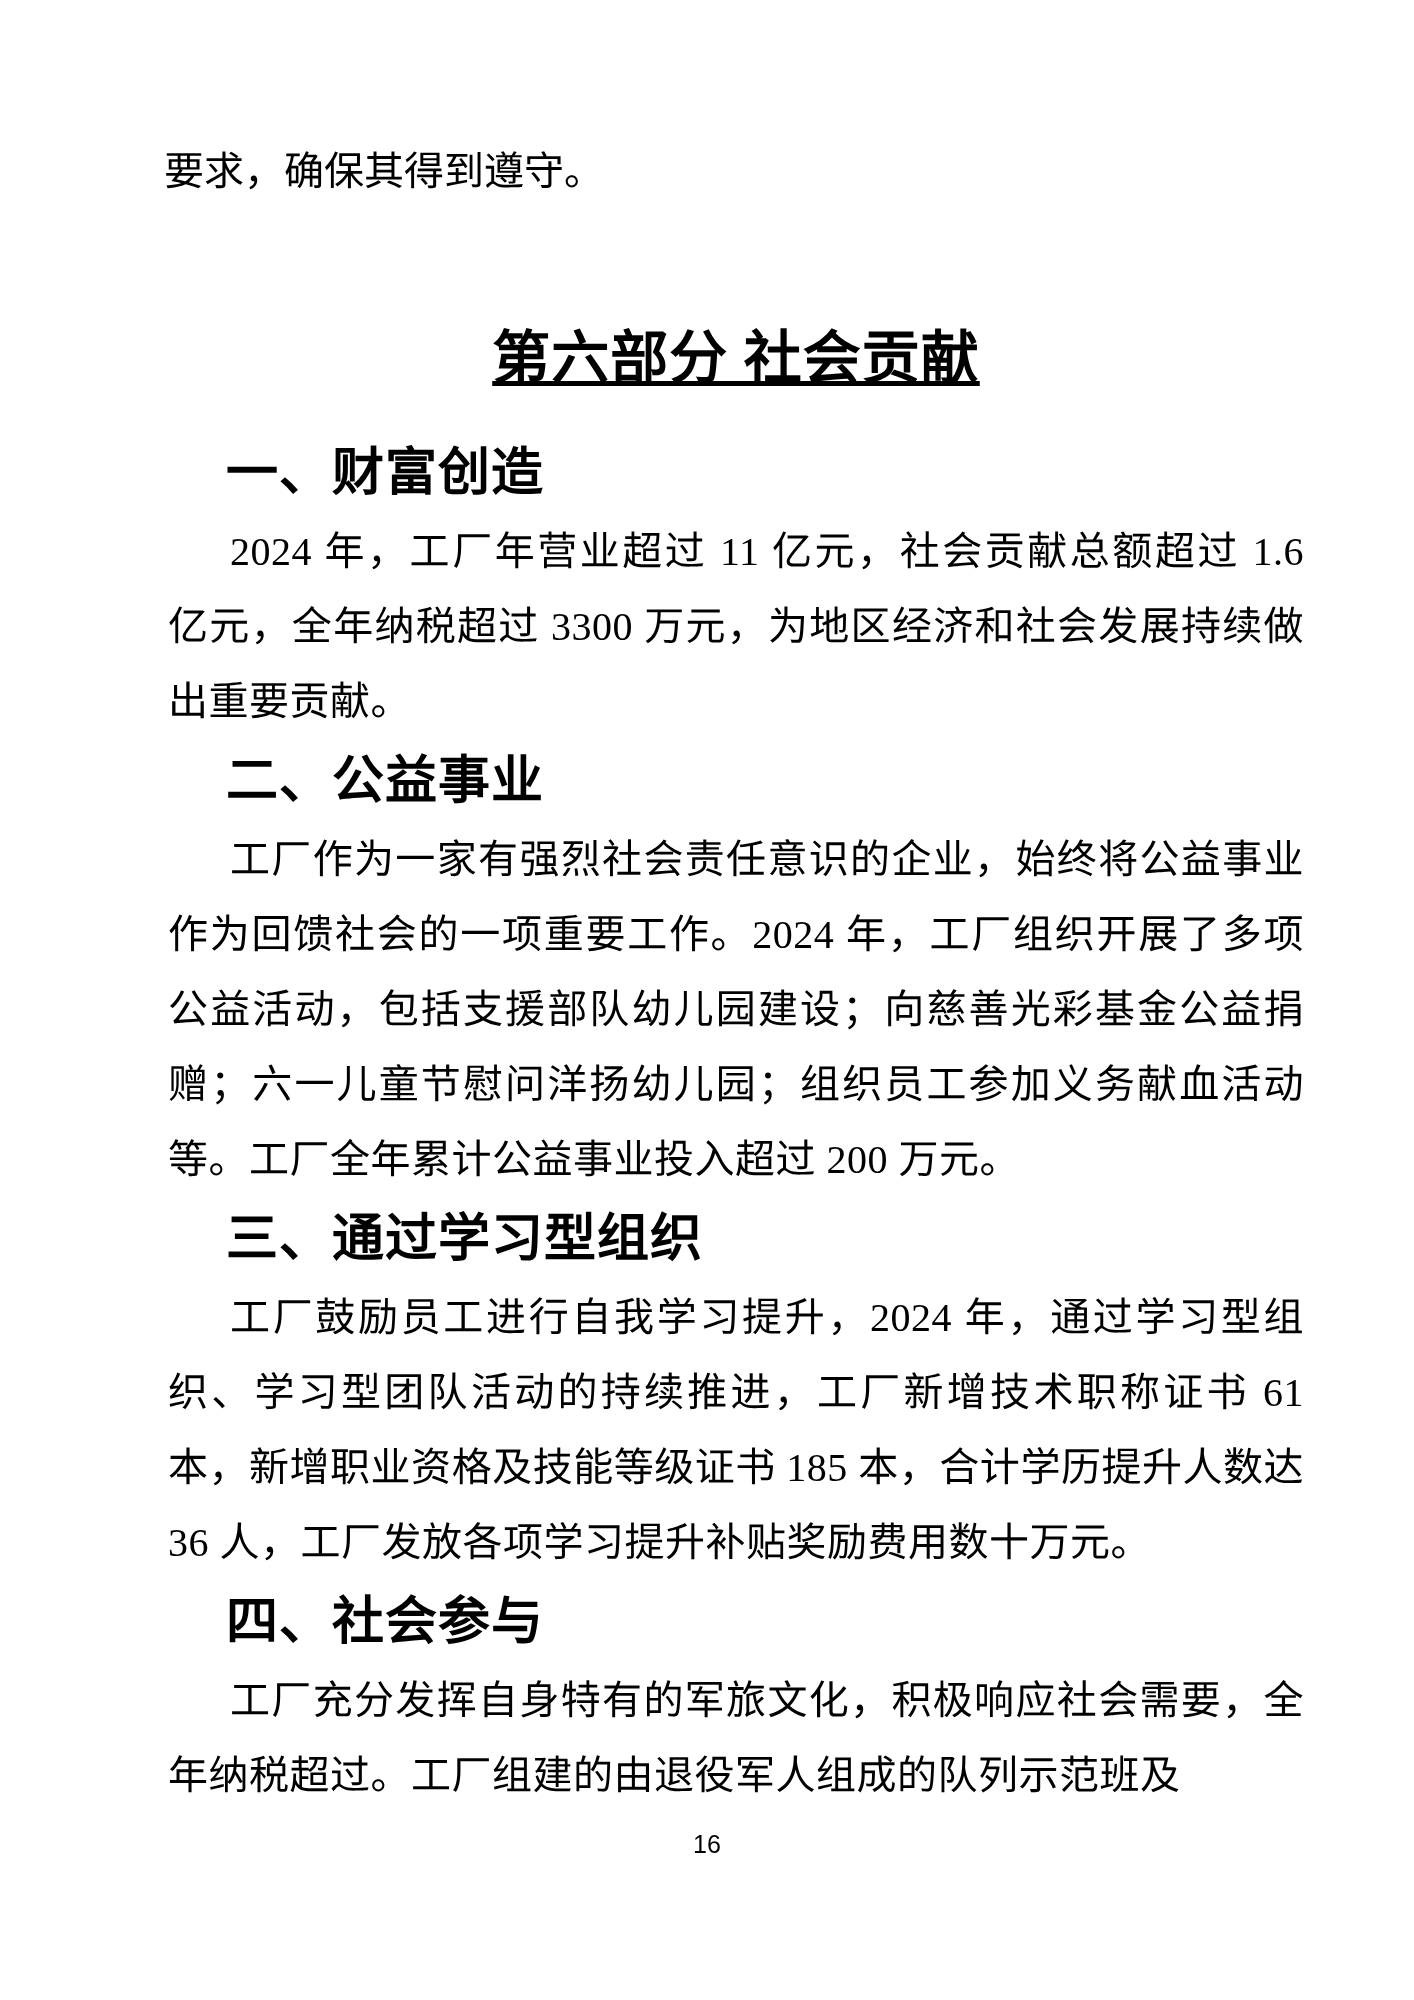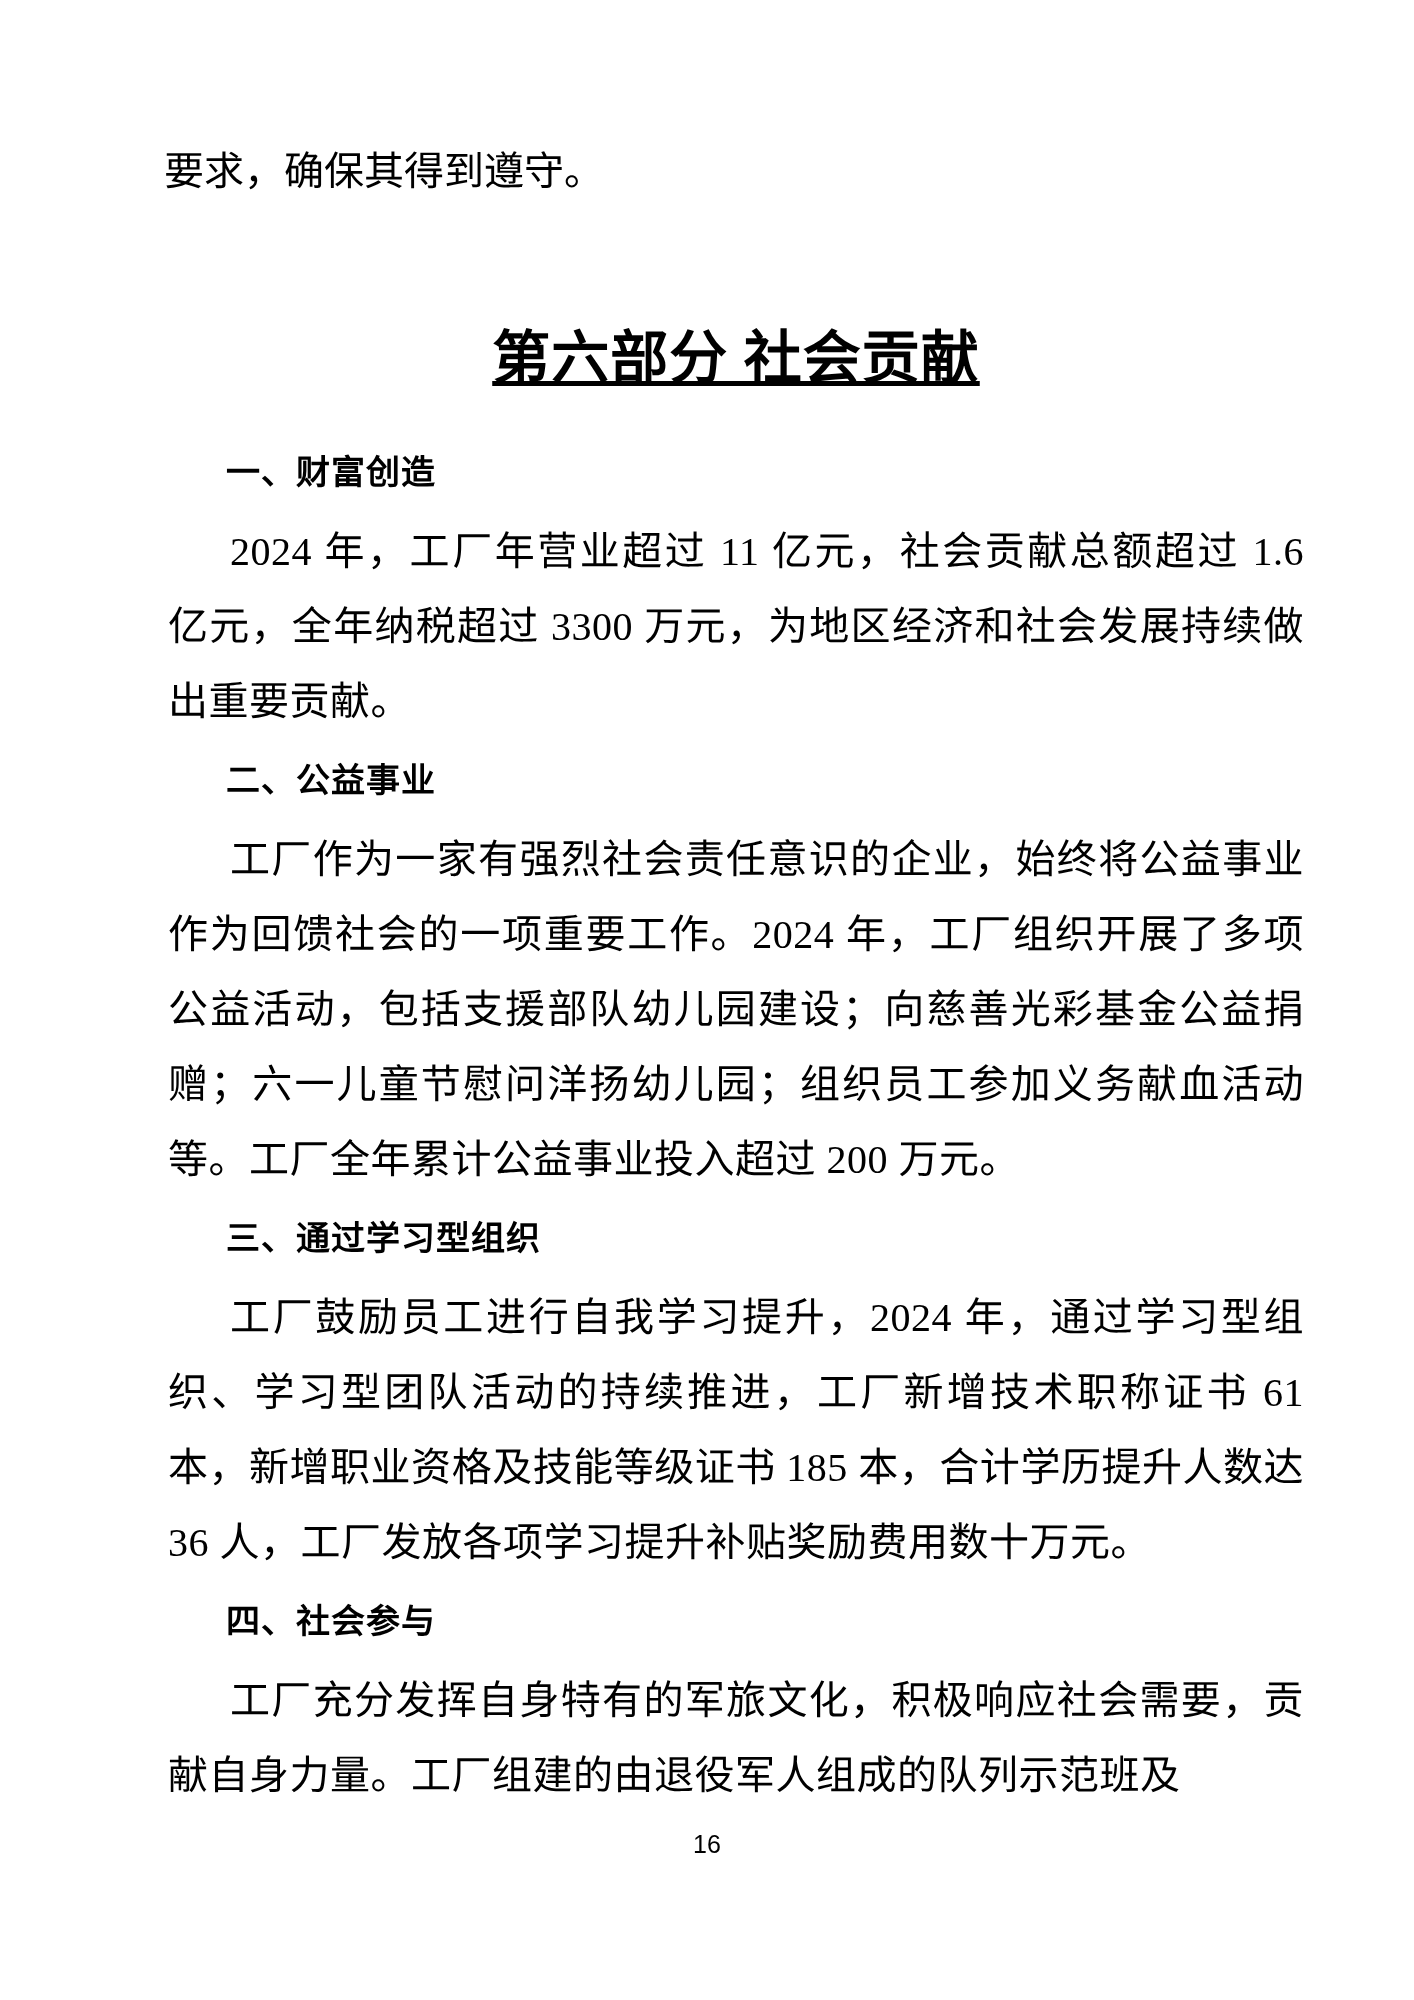--- a/index.html
+++ b/index.html
@@ -32,21 +32,21 @@
     line-height: 92px;
     font-weight: bold;
     text-align: center;
     letter-spacing: 1px;
     font-family: "Liberation Serif", "DejaVu Serif", serif;
     text-decoration: underline;
   }
   .section-heading {
     margin: 0;
     padding-left: 62px;
-    font-size: 34px;
+    font-size: 52px;
     line-height: 75px;
     font-weight: 700;
     font-family: "Liberation Sans", "DejaVu Sans", sans-serif;
     letter-spacing: 1px;
   }
   .para {
     margin: 4px;
     font-size: 40px;
     line-height: 75px;
     text-indent: 62px;
@@ -77,18 +77,18 @@
     <h2 class="section-heading">一、财富创造</h2>
     <p class="para">2024 年，工厂年营业超过 11 亿元，社会贡献总额超过 1.6 亿元，全年纳税超过 3300 万元，为地区经济和社会发展持续做出重要贡献。</p>
 
     <h2 class="section-heading">二、公益事业</h2>
     <p class="para">工厂作为一家有强烈社会责任意识的企业，始终将公益事业作为回馈社会的一项重要工作。2024 年，工厂组织开展了多项公益活动，包括支援部队幼儿园建设；向慈善光彩基金公益捐赠；六一儿童节慰问洋扬幼儿园；组织员工参加义务献血活动等。工厂全年累计公益事业投入超过 200 万元。</p>
 
     <h2 class="section-heading">三、通过学习型组织</h2>
     <p class="para">工厂鼓励员工进行自我学习提升，2024 年，通过学习型组织、学习型团队活动的持续推进，工厂新增技术职称证书 61 本，新增职业资格及技能等级证书 185 本，合计学历提升人数达 36 人，工厂发放各项学习提升补贴奖励费用数十万元。</p>
 
     <h2 class="section-heading">四、社会参与</h2>
-    <p class="para">工厂充分发挥自身特有的军旅文化，积极响应社会需要，贡献自身力量。工厂组建的由退役军人组成的队列示范班及</p>
+    <p class="para">工厂充分发挥自身特有的军旅文化，积极响应社会需要，全年纳税超过。工厂组建的由退役军人组成的队列示范班及</p>
 
   </div>
 
   <div class="page-number">16</div>
 </div>
 
 </body></html>

